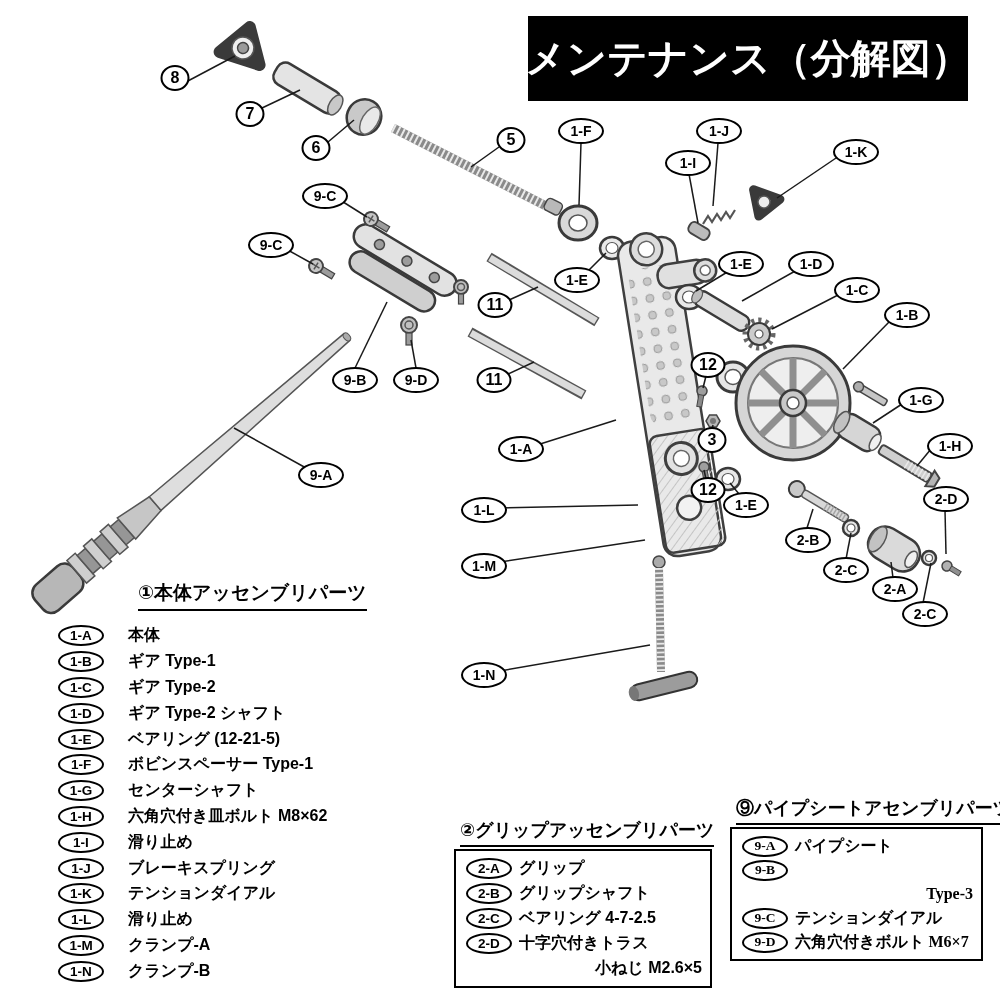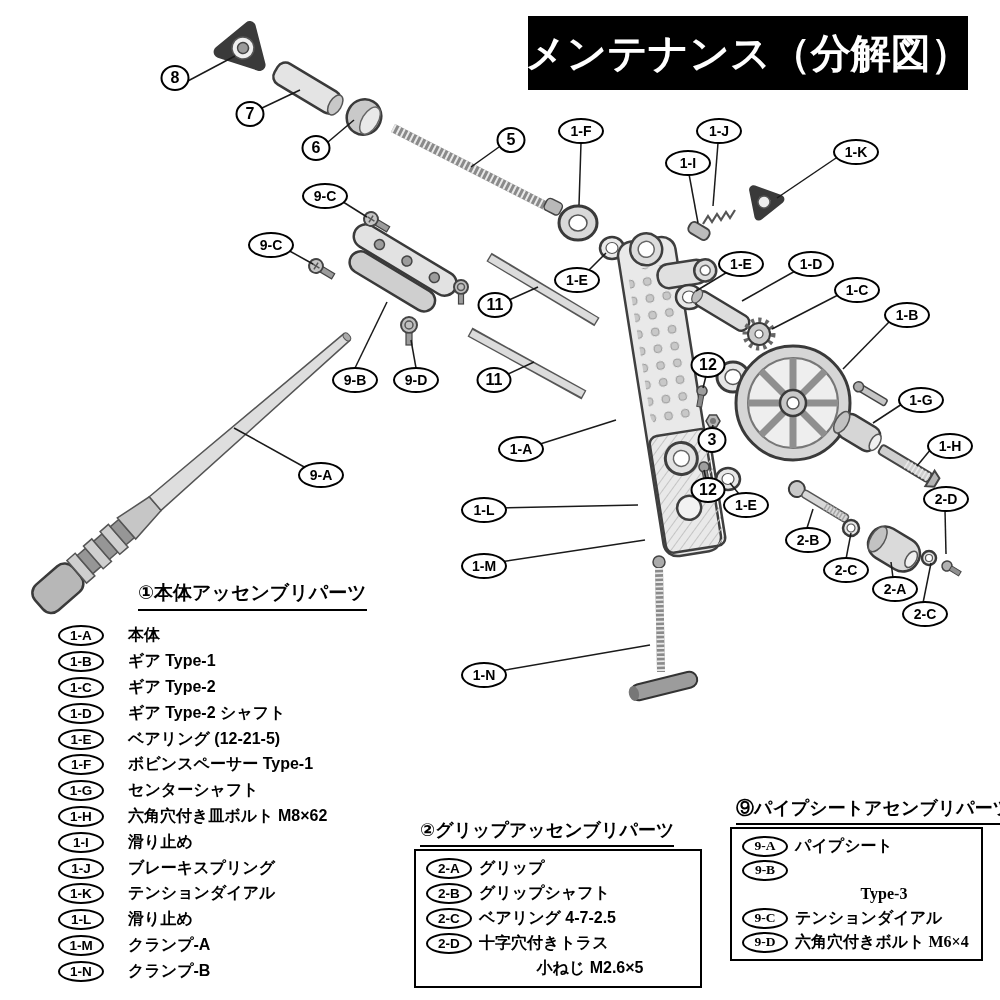--- a/index.html
+++ b/index.html
@@ -2,56 +2,56 @@
 <html><head>
 <meta charset="utf-8">
 <style>
   * { margin:0; padding:0; box-sizing:border-box; }
   html,body { width:1000px; height:1000px; background:#fff;
     font-family:"Liberation Sans","DejaVu Sans",sans-serif; color:#000; }
   .stage { position:relative; width:1000px; height:1000px; background:#fff; overflow:hidden; }
 
   .diagram-svg { position:absolute; left:0; top:0; }
 
-  .title-banner { position:absolute; left:528px; top:16px; width:440px; height:74px;
+  .title-banner { position:absolute; left:528px; top:16px; width:440px; height:85px;
     background:#000; color:#fff; display:flex; align-items:center; justify-content:center;
     font-size:40px; font-weight:bold; white-space:nowrap; }
 
   .callout-layer { position:absolute; inset:0; pointer-events:none; }
   .callout { position:absolute; transform:translate(-50%,-50%); height:26px;
     border:2px solid #000; border-radius:50%; background:#fff;
     display:flex; align-items:center; justify-content:center;
     font-weight:bold; line-height:1; }
   .callout.small { font-size:16px; }
   .callout.big   { font-size:14px; }
 
   .section { position:absolute; }
   .sec-header { display:inline-block; font-size:19px; font-weight:bold;
     border-bottom:2px solid #000; padding-bottom:3px; white-space:nowrap; }
   .section-body { left:58px; top:580px; width:370px; }
   .section-body .sec-header { margin-left:80px; margin-bottom:12px; }
-  .section-grip { left:414px; top:818px; width:288px; }
+  .section-grip { left:454px; top:818px; width:258px; }
   .section-pipe { left:730px; top:796px; width:253px;font-family:Liberation Serif, serif; }
   .section-grip .sec-header, .section-pipe .sec-header { font-size:18px; margin-left:6px; margin-bottom:2px; }
 
   .list { display:block; }
   .boxed { border:2px solid #000; padding:5px 8px 5px 10px; background:#fff; }
 
   .item-row { display:flex; align-items:center; }
   .section-body .item-row { height:25.8px; }
   .section-grip .item-row { height:25px; }
   .section-pipe .item-row { height:24px; }
 
   .code-badge { flex:0 0 auto; width:46px; height:21px; border:2px solid #000; border-radius:50%;
     display:flex; align-items:center; justify-content:center;
     font-size:13.5px; font-weight:bold; background:#fff; }
   .item-name { font-size:16px; font-weight:bold; white-space:nowrap; }
   .section-body .item-name { margin-left:24px; }
   .section-grip .item-name, .section-pipe .item-name { margin-left:7px; }
-  .cont-row { justify-content:center; }
+  .cont-row { justify-content:flex-end; }
   .section-grip .cont-row { padding-left:62px; }
   .section-pipe .cont-row { padding-left:53px; }
   .cont-row .item-name { margin-left:0; }
 </style>
 </head>
 <body>
 
 <div class="stage">
 
   <svg class="diagram-svg" width="1000" height="1000" viewBox="0 0 1000 1000">
@@ -444,18 +444,18 @@
         </div>
         <div class="item-row cont-row">
           <span class="item-name">Type-3</span>
         </div>
         <div class="item-row">
           <span class="code-badge">9-C</span>
           <span class="item-name">テンションダイアル</span>
         </div>
         <div class="item-row">
           <span class="code-badge">9-D</span>
-          <span class="item-name">六角穴付きボルト M6×4</span>
+          <span class="item-name">六角穴付きボルト M6×7</span>
         </div>
       </div>
   </div>
 
 </div>
 
 </body></html>

